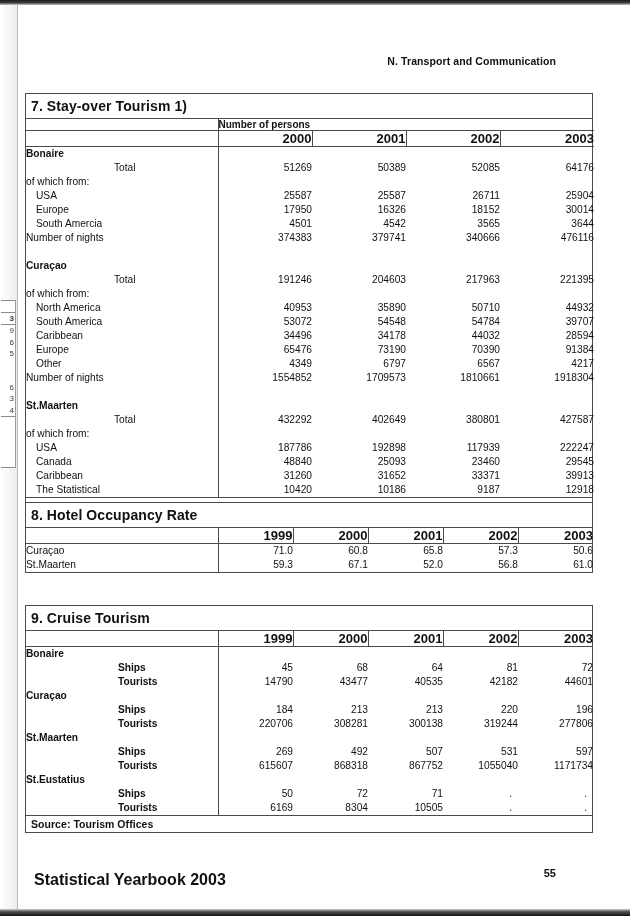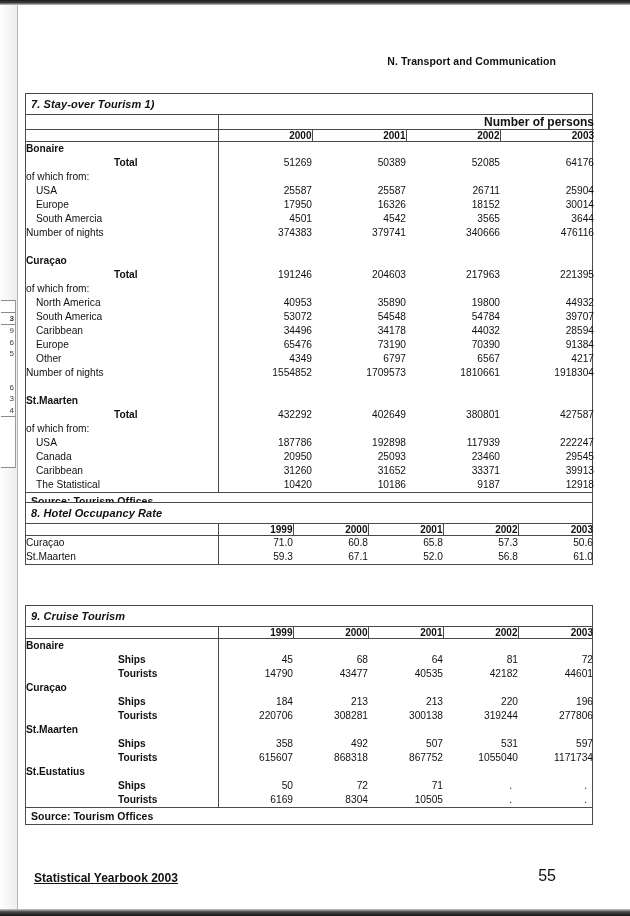--- a/index.html
+++ b/index.html
@@ -96,75 +96,74 @@
     width: 568px;
     border: 1.6px solid #4a4a4a;
     box-sizing: border-box;
     background: #ffffff;
   }
   #table-7 { top: 88px; }
   #table-8 { top: 497px; }
   #table-9 { top: 600px; }
 
   .tbl-title {
-    font-size: 11px;
+    font-size: 14px;
     font-weight: bold;
     padding: 4px 0 4px 5px;
     border-bottom: 1.2px solid #4a4a4a;
     letter-spacing: 0.1px;
-    font-style: italic;
   }
 
   table.grid {
     border-collapse: collapse;
     width: 100%;
     font-size: 10.2px;
     table-layout: fixed;
   }
   table.grid td {
     padding: 0;
     vertical-align: top;
   }
 
   
   col.c-label { width: 192px; }
   col.c-year  { width: 94px; }
 
   .span-head {
-    text-align: right;
-    font-size: 12px;
+    text-align: left;
+    font-size: 10px;
     font-weight: bold;
     border-bottom: 1.1px solid #4a4a4a;
     padding: 1px 0 2px 0;
   }
   .yr-head {
     text-align: right;
     font-weight: bold;
-    font-size: 10px;
+    font-size: 13px;
     padding: 1px 5px 2px 0;
     border-right: 1.1px solid #4a4a4a;
     border-bottom: 1.4px solid #4a4a4a;
   }
   .yr-head.blank {
     border-right: 1.1px solid #4a4a4a;
     border-bottom: 1.4px solid #4a4a4a;
   }
   .yr-head.last { border-right: none; }
 
   .body-sep { border-right: 1.4px solid #4a4a4a; }
 
   .lbl {
     padding-left: 4px;
     white-space: nowrap;
     height: 14px;
     line-height: 14px;
   }
   .lbl.group { font-weight: bold; }
   .lbl.ind1 { padding-left: 10px; }
-  .lbl.ind-total { padding-left: 88px; font-weight: bold; }
+  .lbl.ind-total { padding-left: 88px; font-weight: normal; }
   .lbl.ind-sub { padding-left: 92px; font-weight: bold; }
   .lbl.spacer { height: 14px; }
 
   .num {
     text-align: right;
     padding-right: 5px;
     height: 14px;
     line-height: 14px;
     white-space: nowrap;
   }
@@ -175,30 +174,29 @@
     font-weight: bold;
     padding: 2px 0 2px 5px;
     border-top: 1.4px solid #4a4a4a;
     letter-spacing: 0.05px;
   }
 
   #footer-title {
     position: absolute;
     left: 16px;
     top: 866px;
-    font-size: 12px;
-    font-weight: bold;
-    text-decoration: underline;
+    font-size: 16px;
+    font-weight: bold;
   }
   #footer-page-number {
     position: absolute;
     right: 42px;
     top: 862px;
-    font-size: 16px;
-    font-weight: normal;
+    font-size: 11px;
+    font-weight: bold;
     margin-left: 13px;
   }
 </style>
 </head>
 <body>
 
 <div id="scan-top-edge"></div>
 <div id="scan-left-shadow"></div>
 <div id="scan-left-gutter"></div>
 <div id="scan-bottom-edge"></div>
@@ -319,21 +317,21 @@
             <td class="lbl body-sep plain">of which from:</td>
             <td class="num">&nbsp;</td>
             <td class="num">&nbsp;</td>
             <td class="num">&nbsp;</td>
             <td class="num">&nbsp;</td>
           </tr>
           <tr>
             <td class="lbl body-sep ind1">North America</td>
             <td class="num">40953</td>
             <td class="num">35890</td>
-            <td class="num">19800</td>
+            <td class="num">50710</td>
             <td class="num">44932</td>
           </tr>
           <tr>
             <td class="lbl body-sep ind1">South America</td>
             <td class="num">53072</td>
             <td class="num">54548</td>
             <td class="num">54784</td>
             <td class="num">39707</td>
           </tr>
           <tr>
@@ -394,21 +392,21 @@
           </tr>
           <tr>
             <td class="lbl body-sep ind1">USA</td>
             <td class="num">187786</td>
             <td class="num">192898</td>
             <td class="num">117939</td>
             <td class="num">222247</td>
           </tr>
           <tr>
             <td class="lbl body-sep ind1">Canada</td>
-            <td class="num">20950</td>
+            <td class="num">48840</td>
             <td class="num">25093</td>
             <td class="num">23460</td>
             <td class="num">29545</td>
           </tr>
           <tr>
             <td class="lbl body-sep ind1">Caribbean</td>
             <td class="num">31260</td>
             <td class="num">31652</td>
             <td class="num">33371</td>
             <td class="num">39913</td>
@@ -540,21 +538,21 @@
           <tr>
             <td class="lbl body-sep group">St.Maarten</td>
             <td class="num">&nbsp;</td>
             <td class="num">&nbsp;</td>
             <td class="num">&nbsp;</td>
             <td class="num">&nbsp;</td>
             <td class="num">&nbsp;</td>
           </tr>
           <tr>
             <td class="lbl body-sep ind-sub">Ships</td>
-            <td class="num">358</td>
+            <td class="num">269</td>
             <td class="num">492</td>
             <td class="num">507</td>
             <td class="num">531</td>
             <td class="num">597</td>
           </tr>
           <tr>
             <td class="lbl body-sep ind-sub">Tourists</td>
             <td class="num">615607</td>
             <td class="num">868318</td>
             <td class="num">867752</td>

